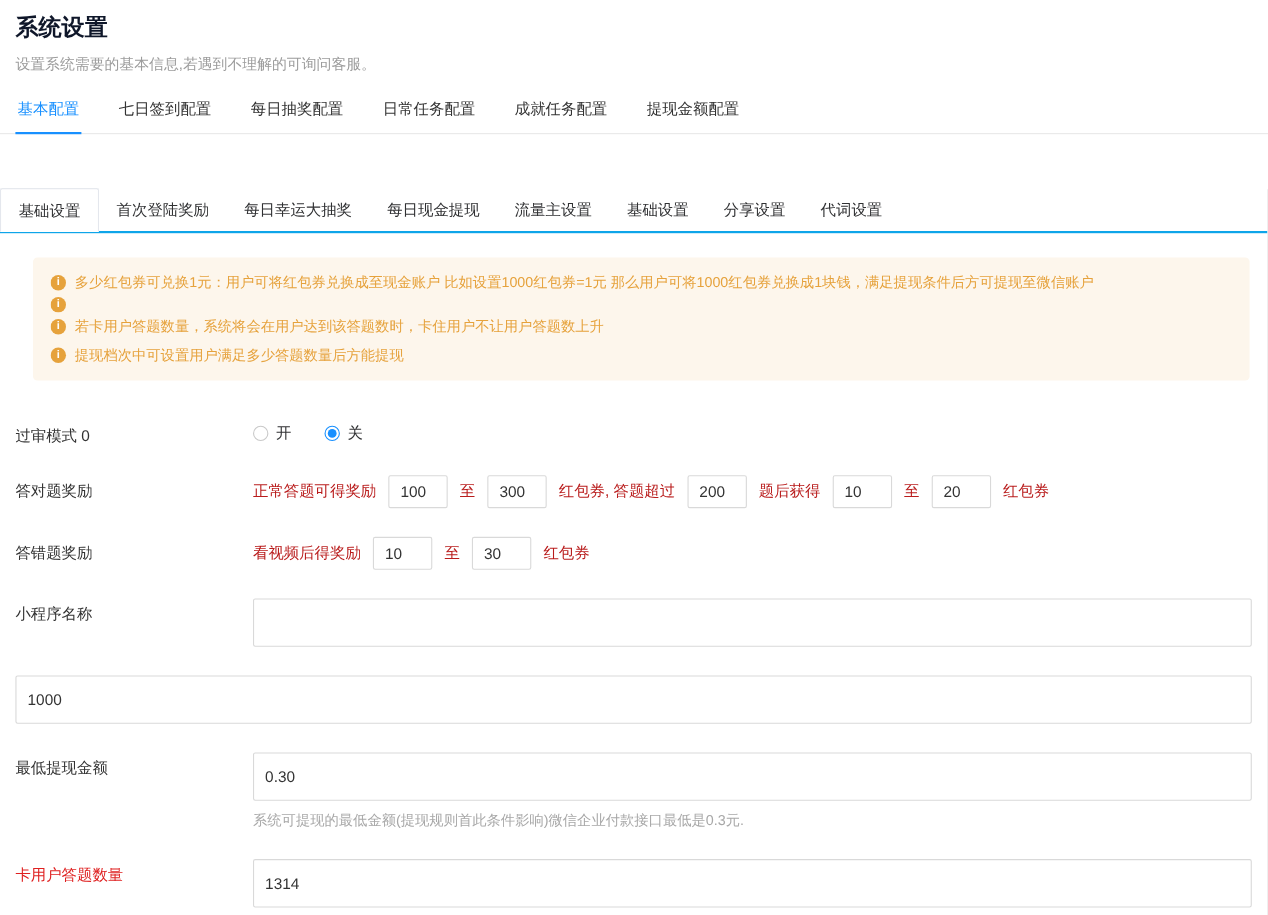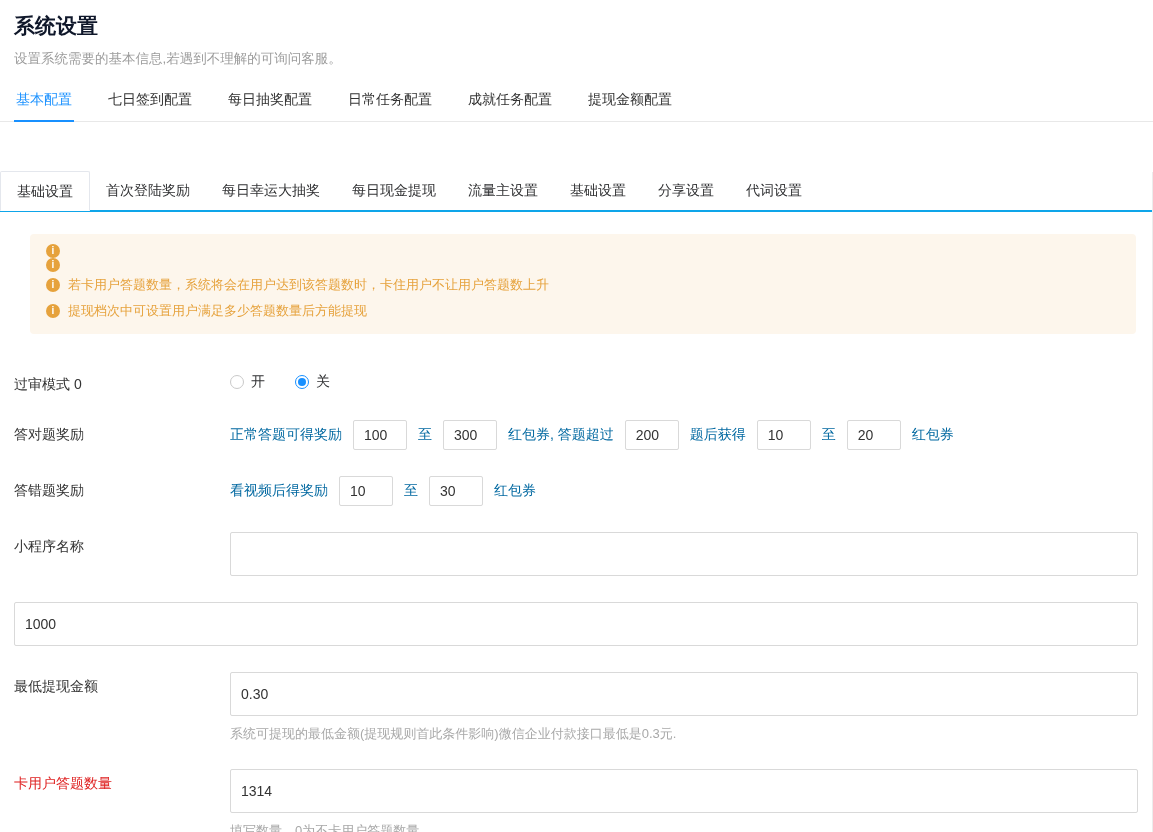--- a/index.html
+++ b/index.html
@@ -30,21 +30,21 @@
   .alert-row { display:flex; align-items:center; gap:8px; line-height:26px; color:#e6a23c; font-size:13px; white-space:nowrap; overflow:hidden; }
   .info-icon { width:14px; height:14px; min-width:14px; border-radius:50%; background:#e6a23c; color:#fff;
     font-size:10px; line-height:14px; text-align:center; font-weight:bold; display:inline-block; }
 
   
   .form { margin-top:36px; padding-left:14px; }
   .form-row { display:flex; margin-bottom:26px; }
   .form-label { width:216px; min-width:216px; padding-top:6px; color:#333; }
   .form-label.danger { color:#df2020; }
   .form-control { flex:1; display:flex; align-items:center; flex-wrap:wrap; padding-right:14px; }
-  .inline-text { color:#0369a1; white-space:nowrap; }
+  .inline-text { color:#b91c1c; white-space:nowrap; }
 
   input { font-family:inherit; outline:none; }
   .num-input { width:54px; height:30px; border:1px solid #d9d9d9; border-radius:2px; padding:0 10px;
     font-size:14px; color:#333; margin:0 11px; }
   .full-input { width:100%; height:44px; border:1px solid #d9d9d9; border-radius:2px; padding:0 10px;
     font-size:14px; color:#333; }
   .help { width:100%; margin-top:9px; color:#a8a8a8; font-size:13px; }
 
   
   .radio-wrap { display:inline-flex; align-items:center; gap:7px; margin-right:30px; cursor:pointer; }
@@ -78,20 +78,21 @@
     <div class="sub-tab">每日现金提现</div>
     <div class="sub-tab">流量主设置</div>
     <div class="sub-tab">基础设置</div>
     <div class="sub-tab">分享设置</div>
     <div class="sub-tab">代词设置</div>
   </div>
 
   <div class="alert">
     <div class="alert-row">
       <span class="info-icon">i</span>
+      <span>多少红包券可兑换1元：用户可将红包券兑换成至现金账户 比如设置1000红包券=1元 那么用户可将1000红包券兑换成1块钱，满足提现条件后方可提现至微信账户</span>
     </div>
     <div class="alert-row">
       <span class="info-icon">i</span>
     </div>
     <div class="alert-row">
       <span class="info-icon">i</span>
       <span>若卡用户答题数量，系统将会在用户达到该答题数时，卡住用户不让用户答题数上升</span>
     </div>
     <div class="alert-row">
       <span class="info-icon">i</span>

